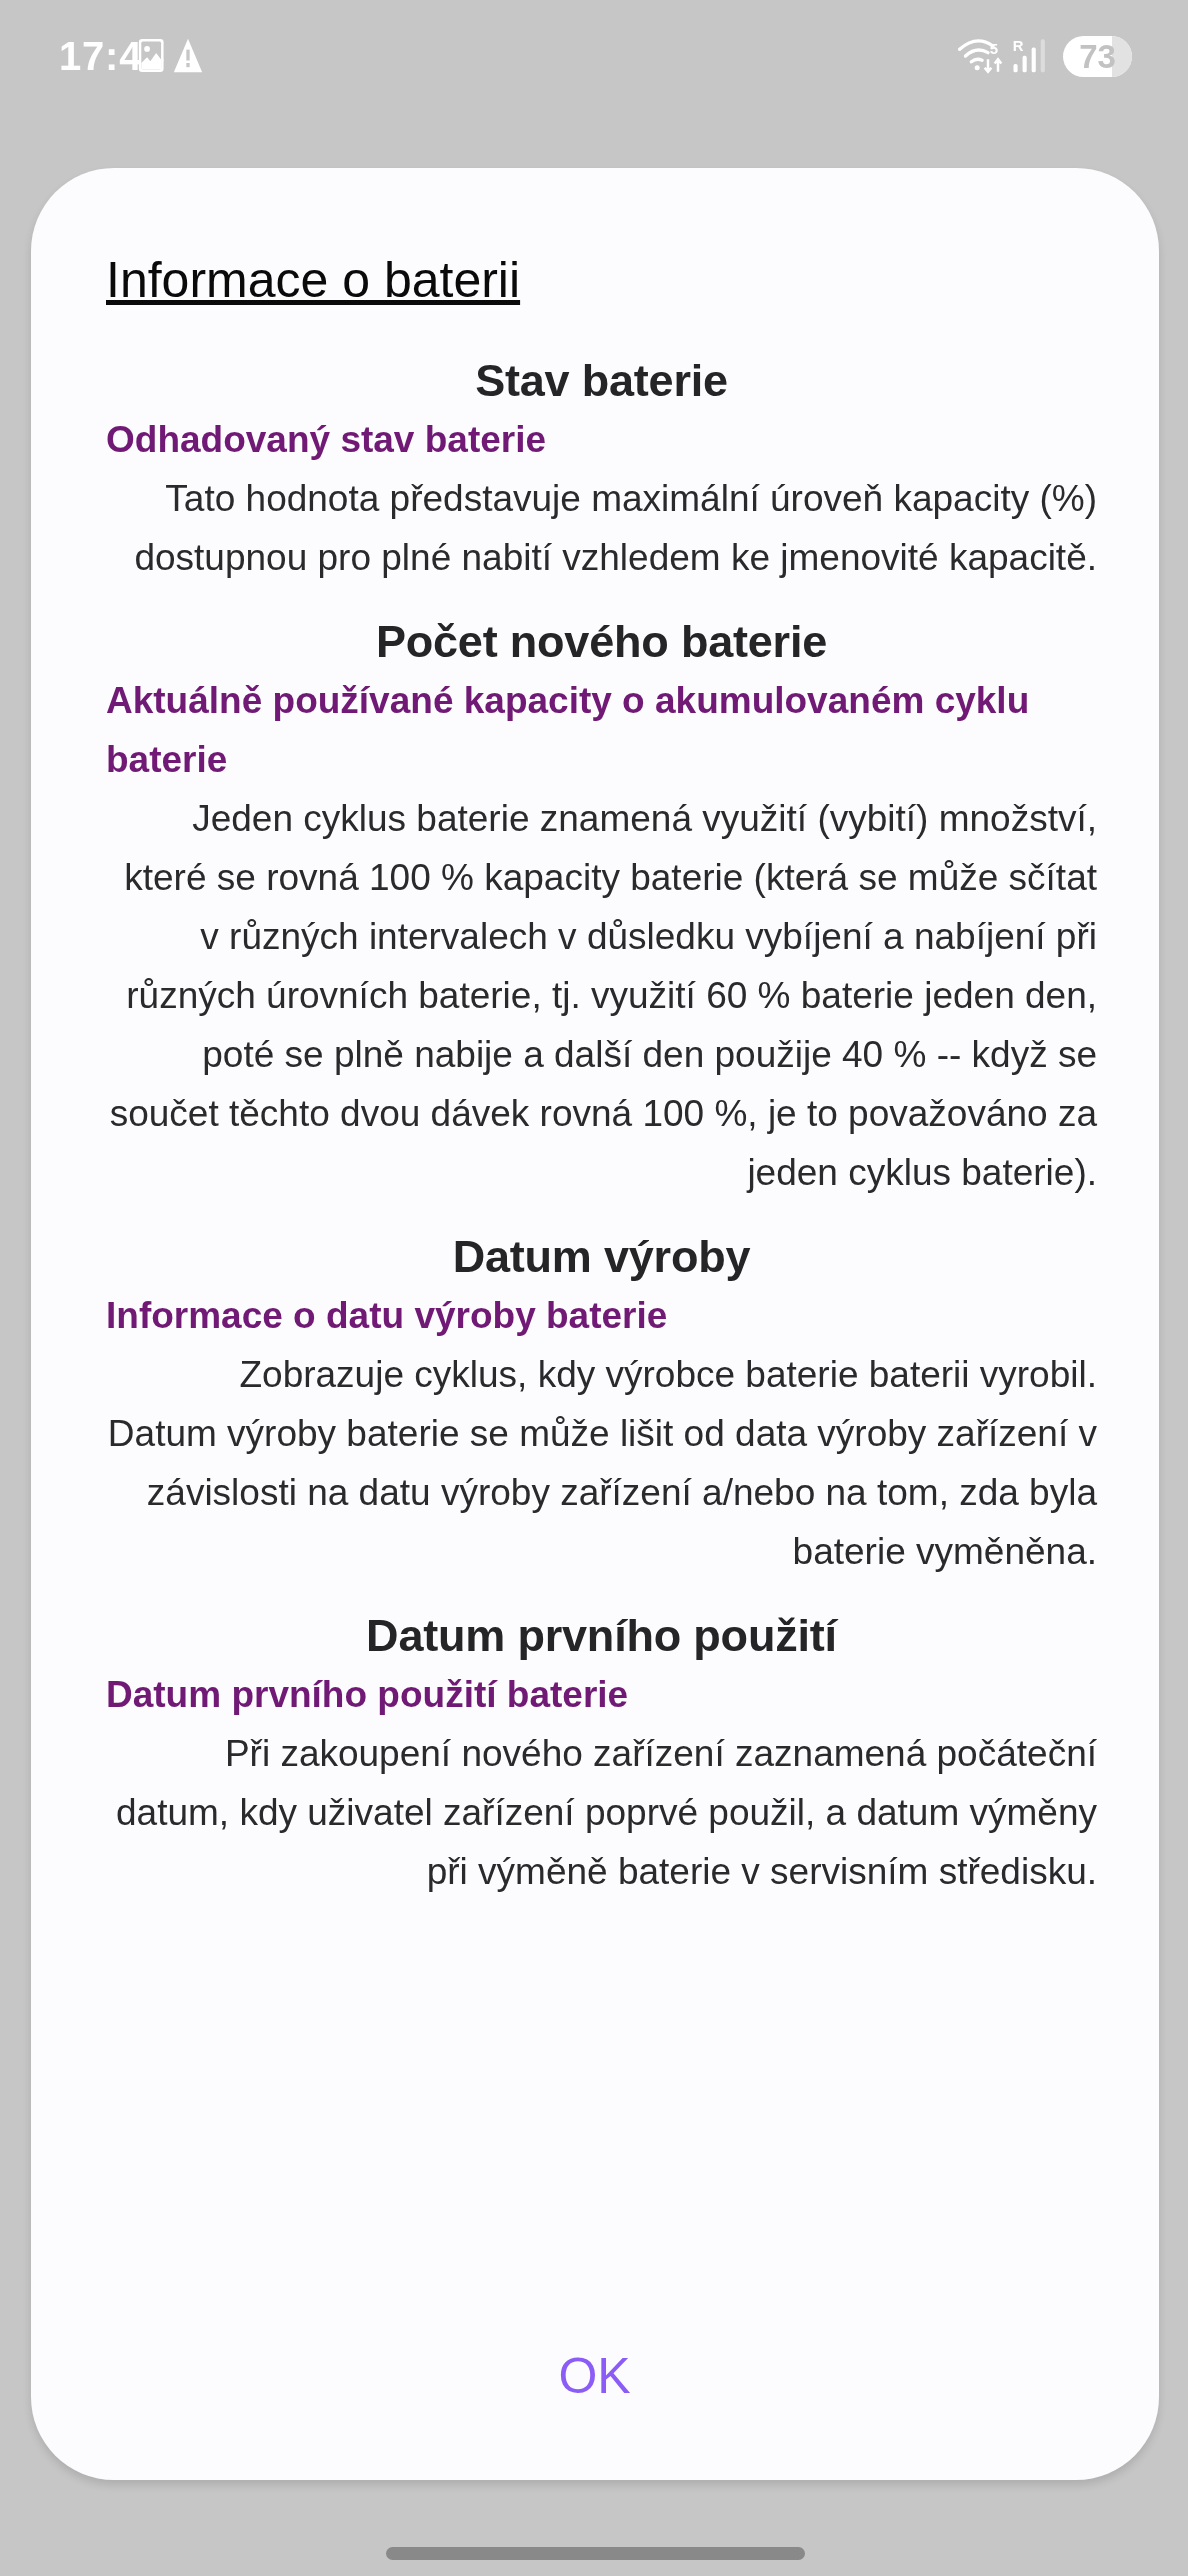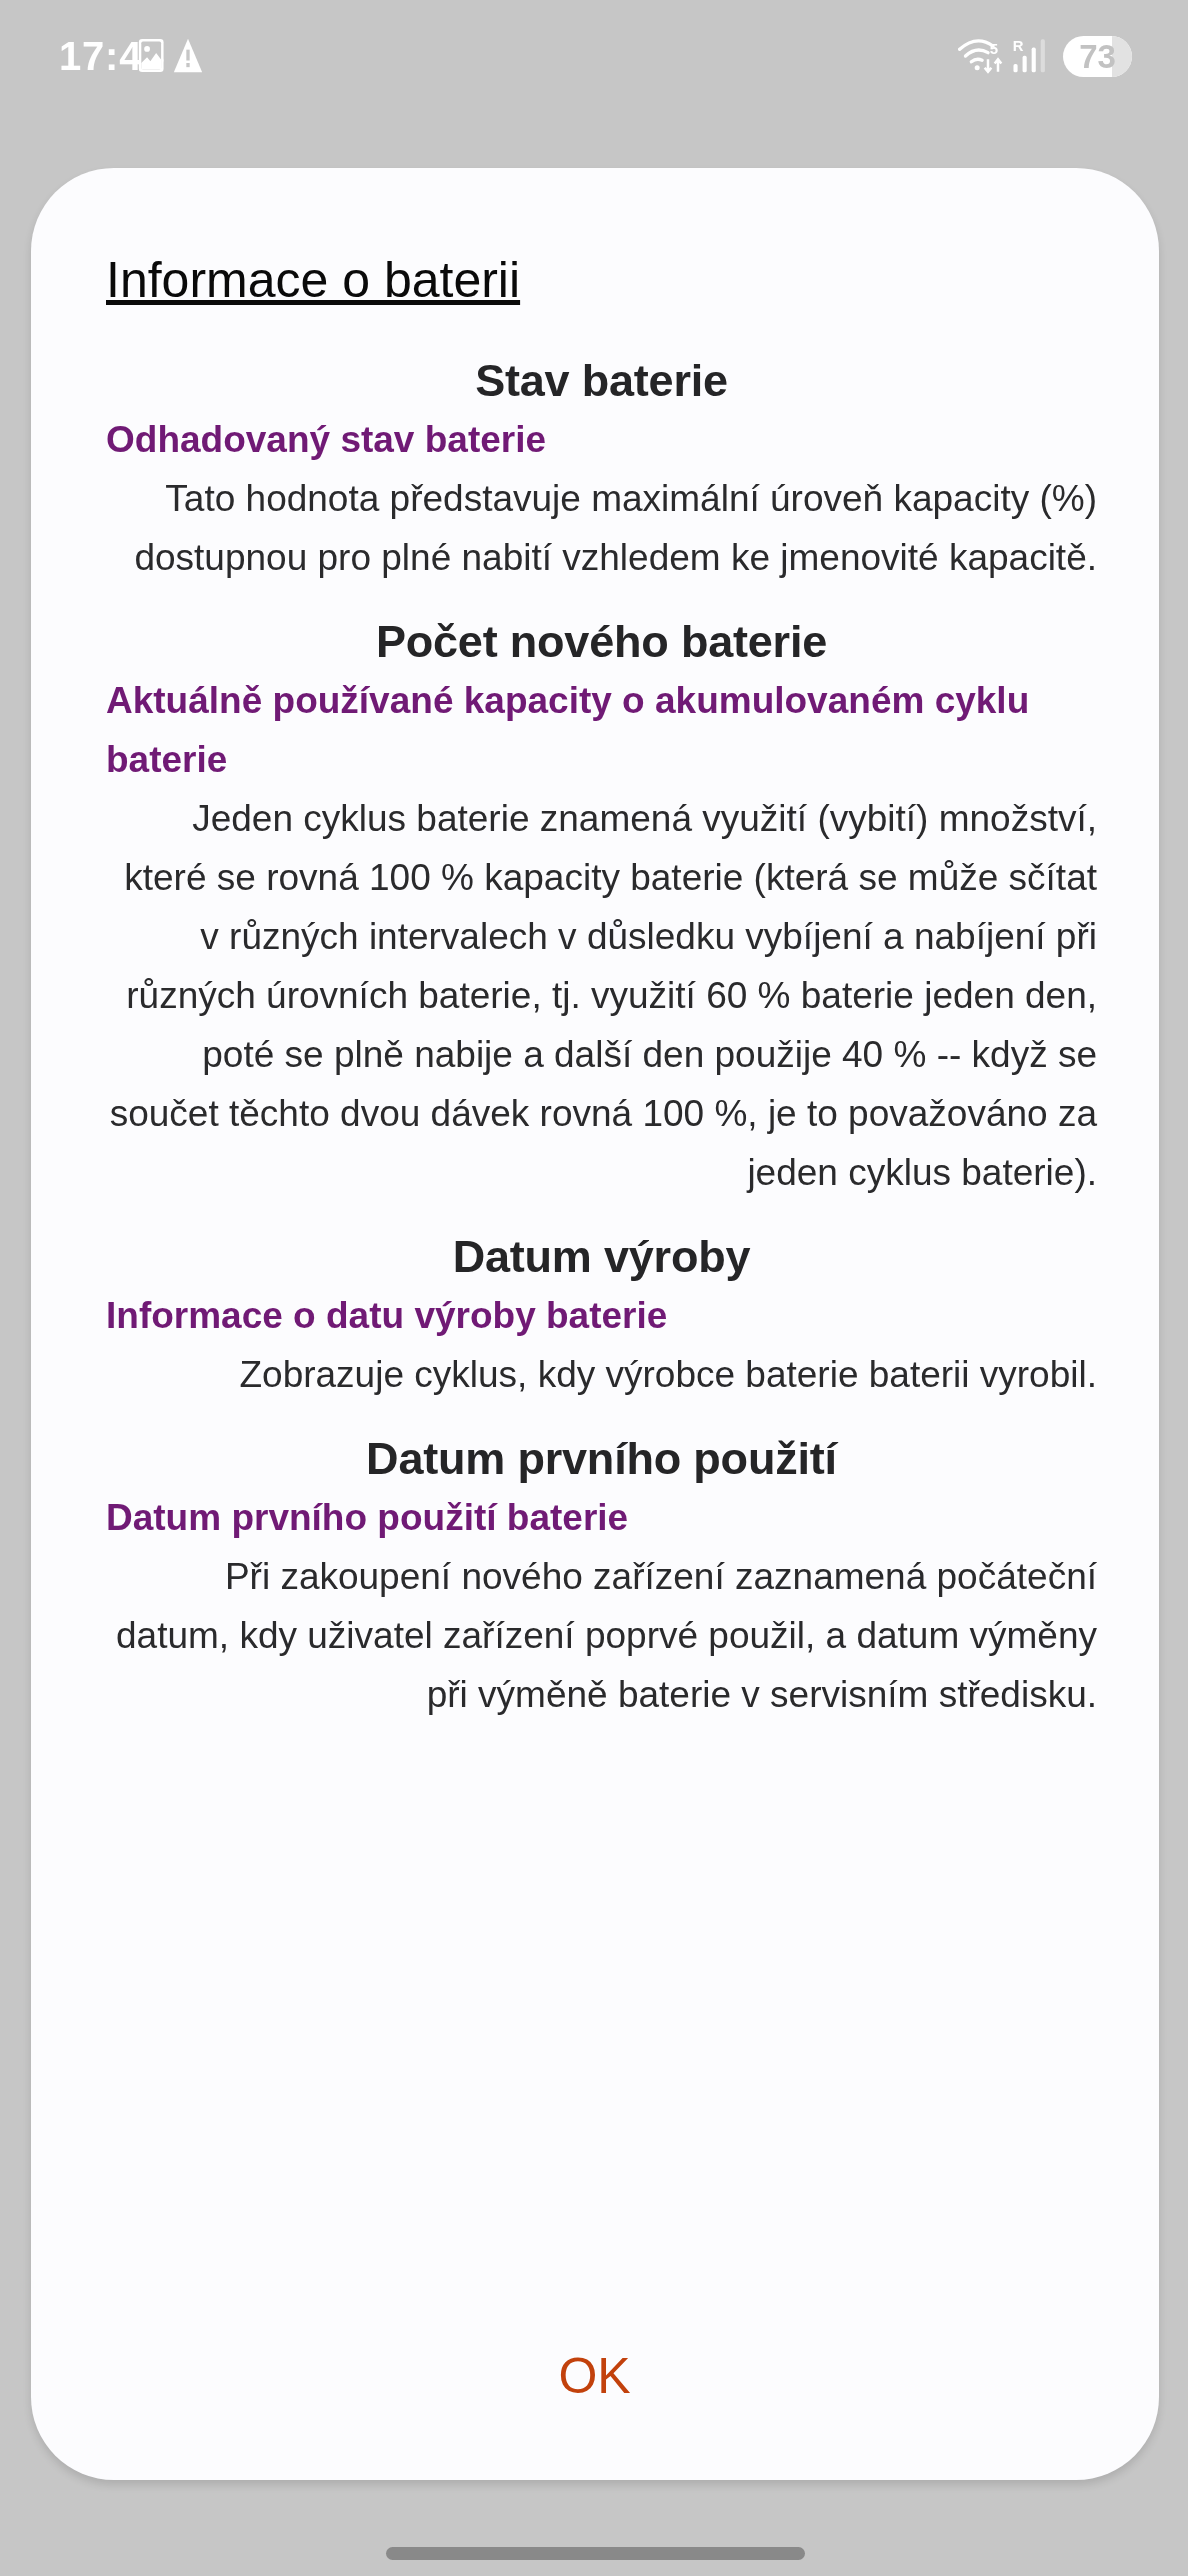--- a/index.html
+++ b/index.html
@@ -58,21 +58,21 @@
     font-size: 37px; font-weight: 700; line-height: 59px; margin: 0; color: #701a75;
   }
   .section-text {
     font-size: 37px; font-weight: 400; line-height: 59px; margin: 0; color: #2a2a2c; text-align: right;
   }
   .section-text .para { display: block; }
   .ok-button {
     position: absolute; left: 481px; top: 2171px; width: 165px; height: 74px;
     background: transparent; border: none; cursor: pointer;
     font-family: "Liberation Sans", sans-serif;
-    font-size: 50px; font-weight: 500; color: #c2410c; line-height: 74px; text-align: center;
+    font-size: 50px; font-weight: 500; color: #8b5cf6; line-height: 74px; text-align: center;
     padding: 0;
   }
   .nav-handle {
     position: absolute; left: 386px; top: 2547px; width: 419px; height: 13.2px;
     border-radius: 6.6px; background: #898989;
   }
 </style>
 </head>
 <body>
 
@@ -130,20 +130,21 @@
       <p class="section-text">
         <span class="para">Jeden cyklus baterie znamená využití (vybití) množství, které se rovná 100 % kapacity baterie (která se může sčítat v různých intervalech v důsledku vybíjení a nabíjení při různých úrovních baterie, tj. využití 60 % baterie jeden den, poté se plně nabije a další den použije 40 % -- když se součet těchto dvou dávek rovná 100 %, je to považováno za jeden cyklus baterie).</span>
       </p>
     </div>
 
     <div class="section">
       <p class="section-heading">Datum výroby</p>
       <p class="section-subheading">Informace o datu výroby baterie</p>
       <p class="section-text">
         <span class="para">Zobrazuje cyklus, kdy výrobce baterie baterii vyrobil.</span>
+        <span class="para">Datum výroby baterie se může lišit od data výroby zařízení v závislosti na datu výroby zařízení a/nebo na tom, zda byla baterie vyměněna.</span>
       </p>
     </div>
 
     <div class="section">
       <p class="section-heading">Datum prvního použití</p>
       <p class="section-subheading">Datum prvního použití baterie</p>
       <p class="section-text">
         <span class="para">Při zakoupení nového zařízení zaznamená počáteční datum, kdy uživatel zařízení poprvé použil, a datum výměny při výměně baterie v servisním středisku.</span>
       </p>
     </div>

